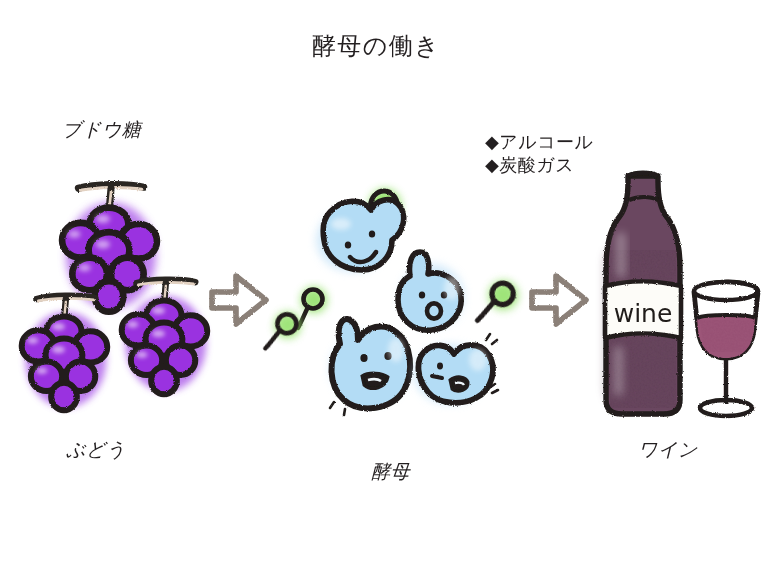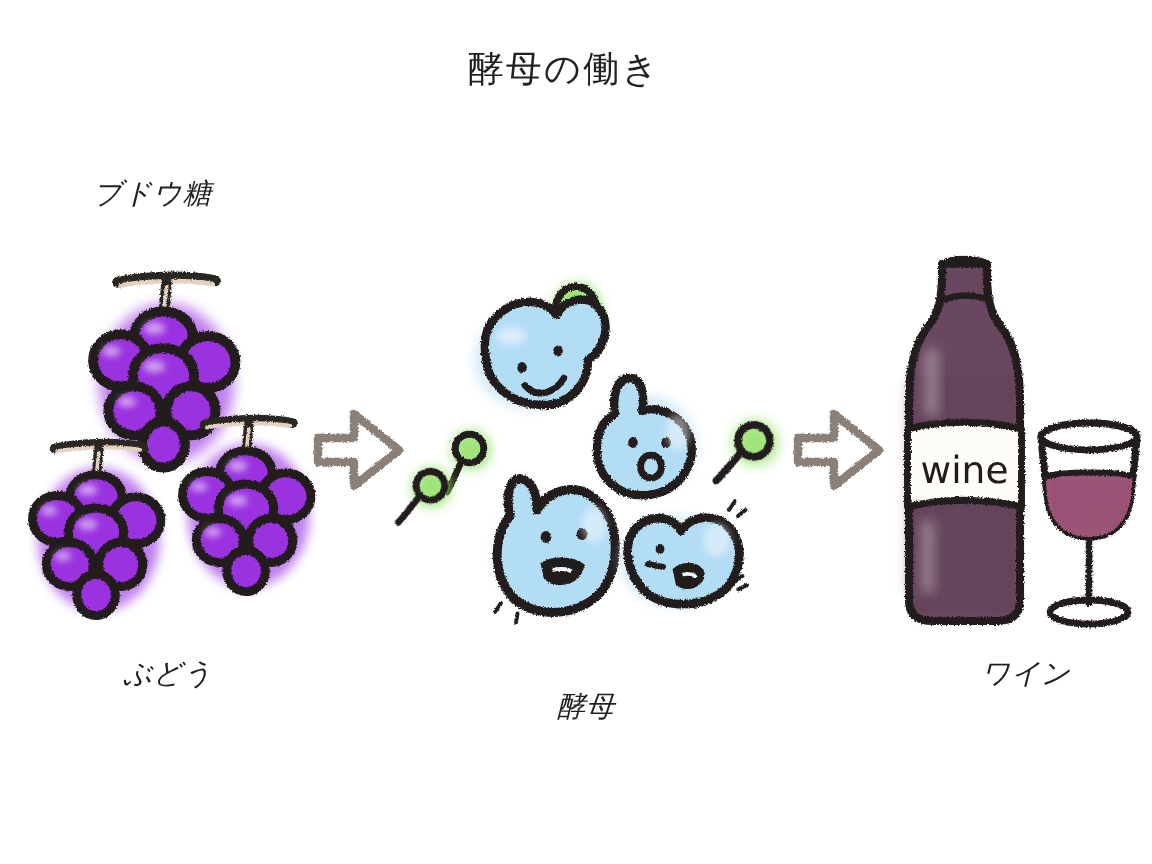--- a/index.html
+++ b/index.html
@@ -41,23 +41,23 @@
     top: 30px;
     width: 752px;
     text-align: center;
     font-size: 24px;
     letter-spacing: 1.5px;
     color: #231f20;
     font-family: "DejaVu Sans", "Liberation Sans", sans-serif;
   }
 
   #label-glucose { left: 62px; top: 118px; }
-  #label-grapes  { left: 82px; top: 438px; }
+  #label-grapes  { left: 66px; top: 438px; }
   #label-yeast   { left: 371px; top: 460px; }
-  #label-wine    { left: 638px; top: 438px; margin-left: 16px; }
+  #label-wine    { left: 638px; top: 438px; }
 
   #outputs {
     position: absolute;
     left: 485px;
     top: 130px;
     font-size: 18px;
     line-height: 1.30;
     letter-spacing: 0.5px;
     color: #231f20;
     font-family: "DejaVu Sans", "Liberation Sans", sans-serif;
@@ -78,20 +78,24 @@
 
 <div id="stage">
 
   <div id="title">酵母の働き</div>
 
   <div class="lbl" id="label-glucose">ブドウ糖</div>
   <div class="lbl" id="label-grapes">ぶどう</div>
   <div class="lbl" id="label-yeast">酵母</div>
   <div class="lbl" id="label-wine">ワイン</div>
 
+  <div id="outputs">
+    <div>◆アルコール</div>
+    <div>◆炭酸ガス</div>
+  </div>
 
   <svg class="art" viewBox="0 0 768 576" xmlns="http://www.w3.org/2000/svg">
     <defs>
       <filter id="rough" x="-25%" y="-25%" width="150%" height="150%">
         <feTurbulence type="fractalNoise" baseFrequency="0.9" numOctaves="3" seed="7" result="n"></feTurbulence>
         <feDisplacementMap in="SourceGraphic" in2="n" scale="2.4" xChannelSelector="R" yChannelSelector="G"></feDisplacementMap>
       </filter>
       <filter id="rough2" x="-25%" y="-25%" width="150%" height="150%">
         <feTurbulence type="fractalNoise" baseFrequency="1.1" numOctaves="3" seed="19" result="n2"></feTurbulence>
         <feDisplacementMap in="SourceGraphic" in2="n2" scale="1.8" xChannelSelector="R" yChannelSelector="G"></feDisplacementMap>

